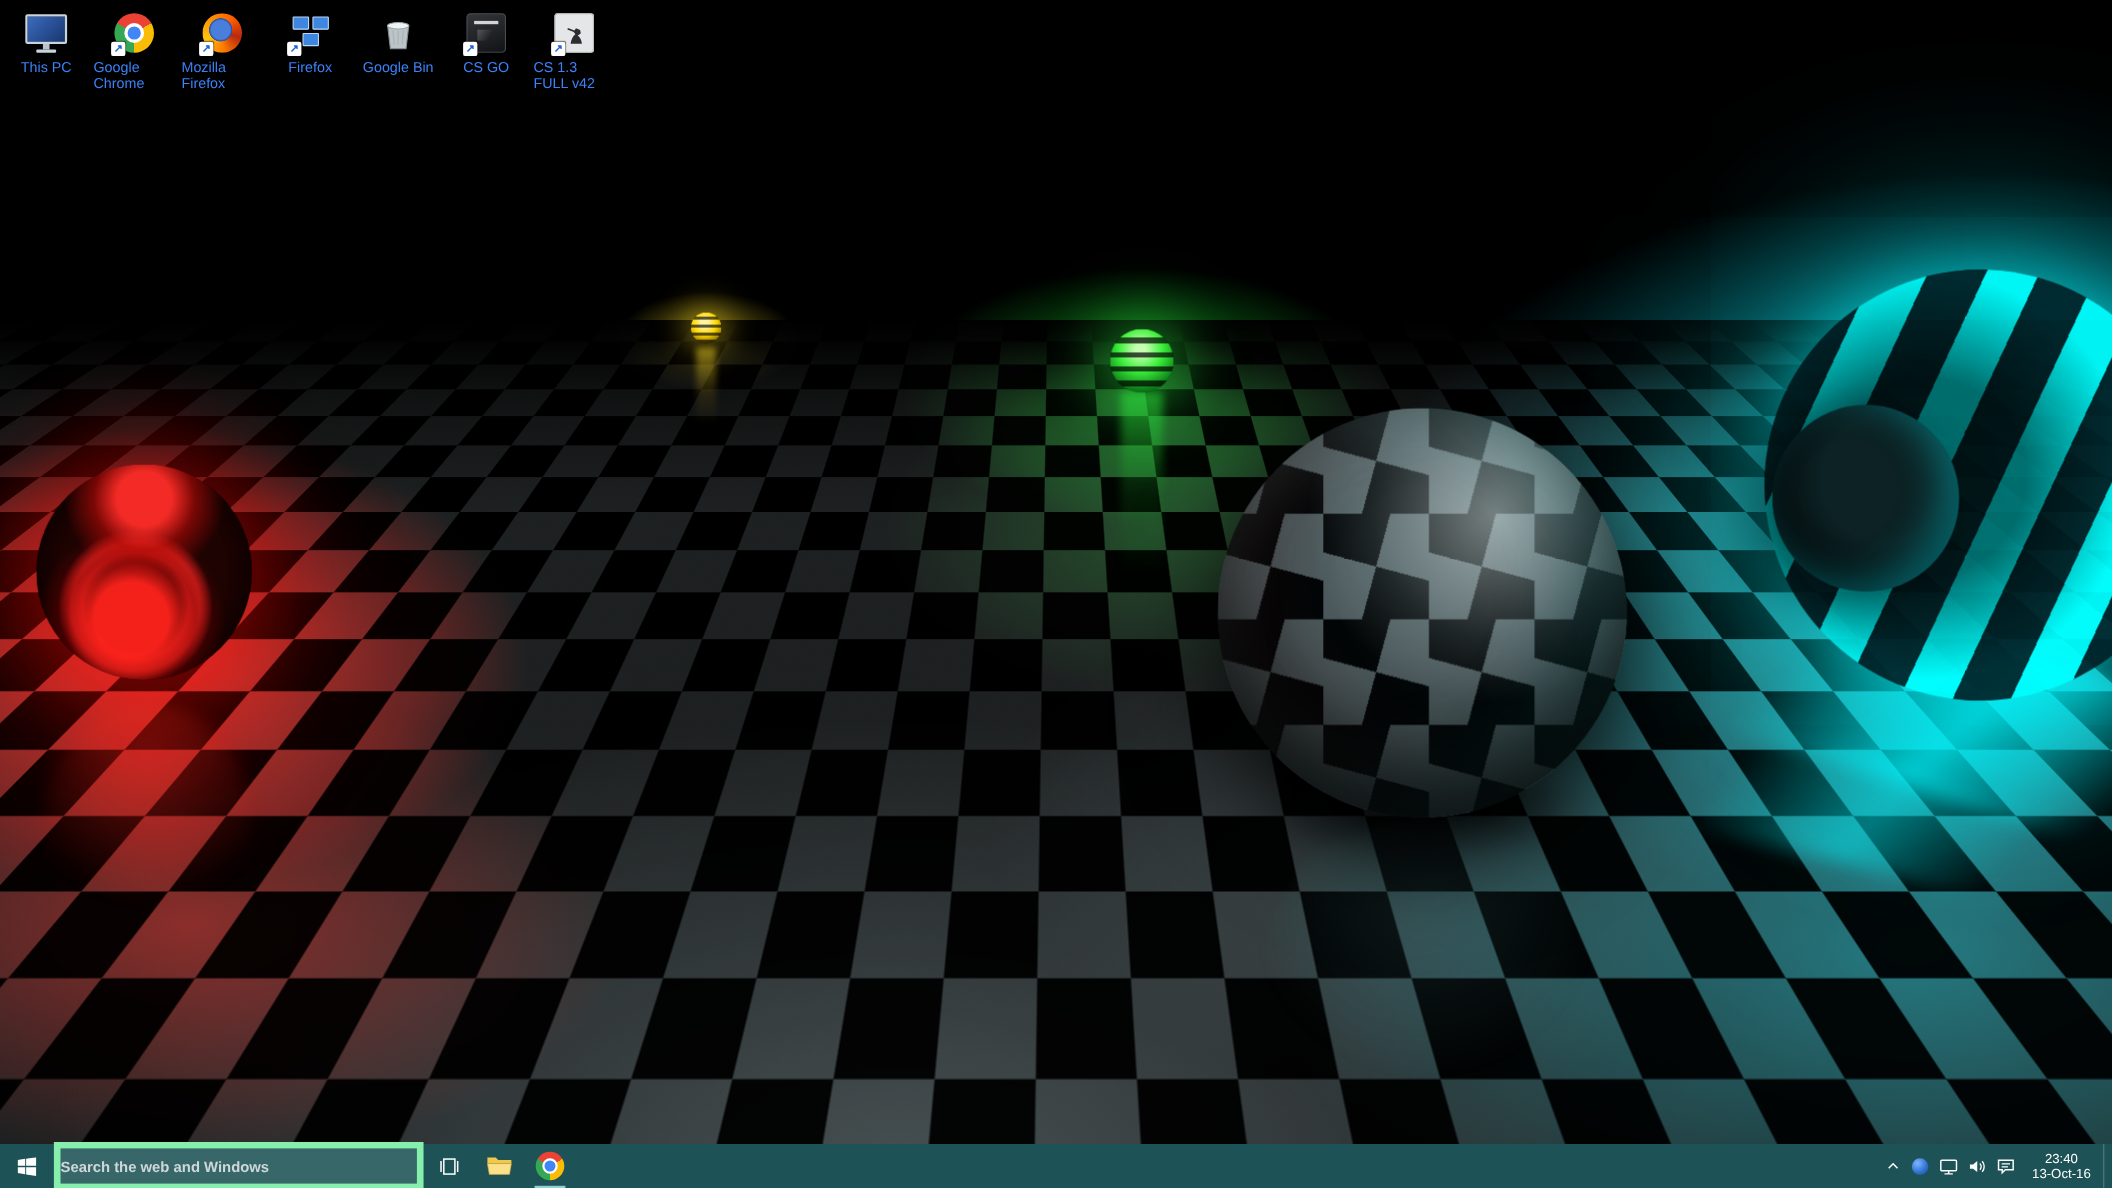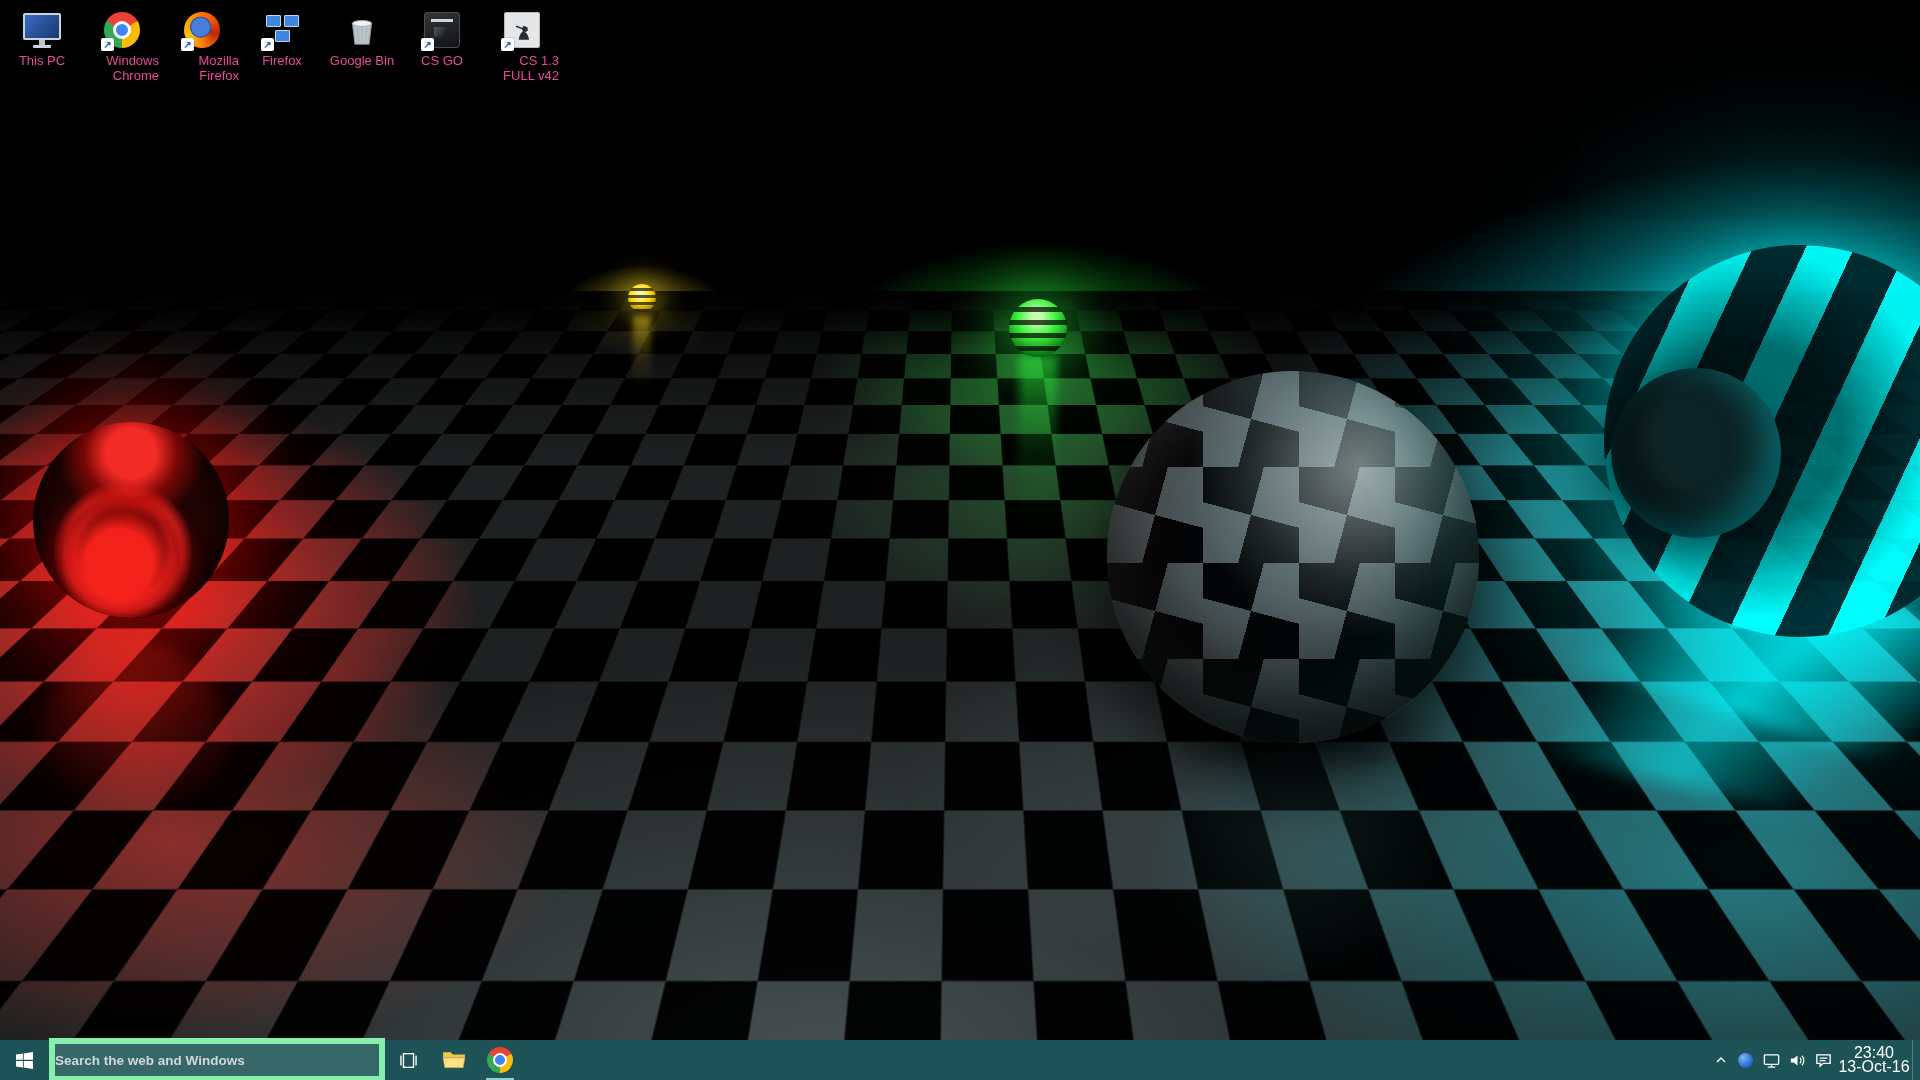--- a/index.html
+++ b/index.html
@@ -88,21 +88,21 @@
       filter:blur(8px);}
   .streak-cyan-2{position:absolute;left:1560px;top:700px;width:280px;height:90px;
       transform:rotate(15deg) skewX(-30deg);opacity:0.6;
       background:linear-gradient(90deg, rgba(0,230,240,0), rgba(0,245,252,0.8), rgba(0,230,240,0));
       filter:blur(9px);}
 
   
   .icon-row{position:absolute;top:4px;left:2px;display:flex;}
   .dicon{width:76px;padding:6px 2px 4px;display:flex;flex-direction:column;align-items:center;cursor:default;}
   .dicon .art{position:relative;width:40px;height:40px;display:flex;align-items:center;justify-content:center;}
-  .dicon .lbl{margin-top:3px;max-width:74px;font-size:13px;line-height:15px;color:#ec4899;text-align:right;
+  .dicon .lbl{margin-top:3px;max-width:74px;font-size:13px;line-height:15px;color:#3b82f6;text-align:left;
       text-shadow:0 1px 2px #000, 1px 1px 2px #000;}
   .sc-arrow{position:absolute;left:-1px;bottom:-1px;width:13px;height:13px;background:#fff;border-radius:2px;
       box-shadow:0 0 1px rgba(0,0,0,0.7);color:#1e62d0;font-size:10px;font-weight:bold;line-height:13px;text-align:center;}
 
   .tp-mon{width:34px;height:23px;margin:1px auto 0;background:linear-gradient(135deg,#3c6cc0,#18366f);
       border:2px solid #c8d4dc;border-radius:2px;}
   .tp-stand{width:6px;height:5px;margin:0 auto;background:#b9c4cc;}
   .tp-base{width:18px;height:3px;margin:0 auto;background:#c8d4dc;border-radius:1px;}
   .tp-wrap{width:40px;}
 
@@ -144,21 +144,21 @@
   .app-btn{width:46px;}
   .run-ind{position:absolute;left:9px;right:9px;bottom:0;height:2px;background:#8fd0d6;}
   .tb-spacer{flex:1;}
   .tray{display:flex;align-items:center;height:40px;}
   .tray-btn{height:40px;display:flex;align-items:center;justify-content:center;cursor:default;}
   .chev{width:22px;}
   .tray-ic{width:26px;}
   .blue-dot{width:15px;height:15px;border-radius:50%;
       background:radial-gradient(circle at 35% 30%, #7db6ff, #2e6fd0 60%, #1d4fa0);}
   .clock{width:76px;height:40px;display:flex;flex-direction:column;align-items:center;justify-content:center;
-      color:#fff;font-size:16px;line-height:14px;}
+      color:#fff;font-size:12px;line-height:14px;}
   .show-desktop{width:7px;height:40px;border-left:1px solid rgba(255,255,255,0.25);}
 </style>
 </head>
 <body>
 
 <div id="screen">
 
   <div class="scene">
     <div class="glows"></div>
     <div class="floor"></div>
@@ -193,21 +193,21 @@
           </div>
       </div>
       <div class="lbl">This PC</div>
     </div>
 
     <div class="dicon">
       <div class="art">
         <div class="chrome-ball"></div>
         <div class="sc-arrow">↗</div>
       </div>
-      <div class="lbl">Windows Chrome</div>
+      <div class="lbl">Google Chrome</div>
     </div>
 
     <div class="dicon">
       <div class="art">
         <div class="ff-ball"></div>
         <div class="sc-arrow">↗</div>
       </div>
       <div class="lbl">Mozilla Firefox</div>
     </div>
 

